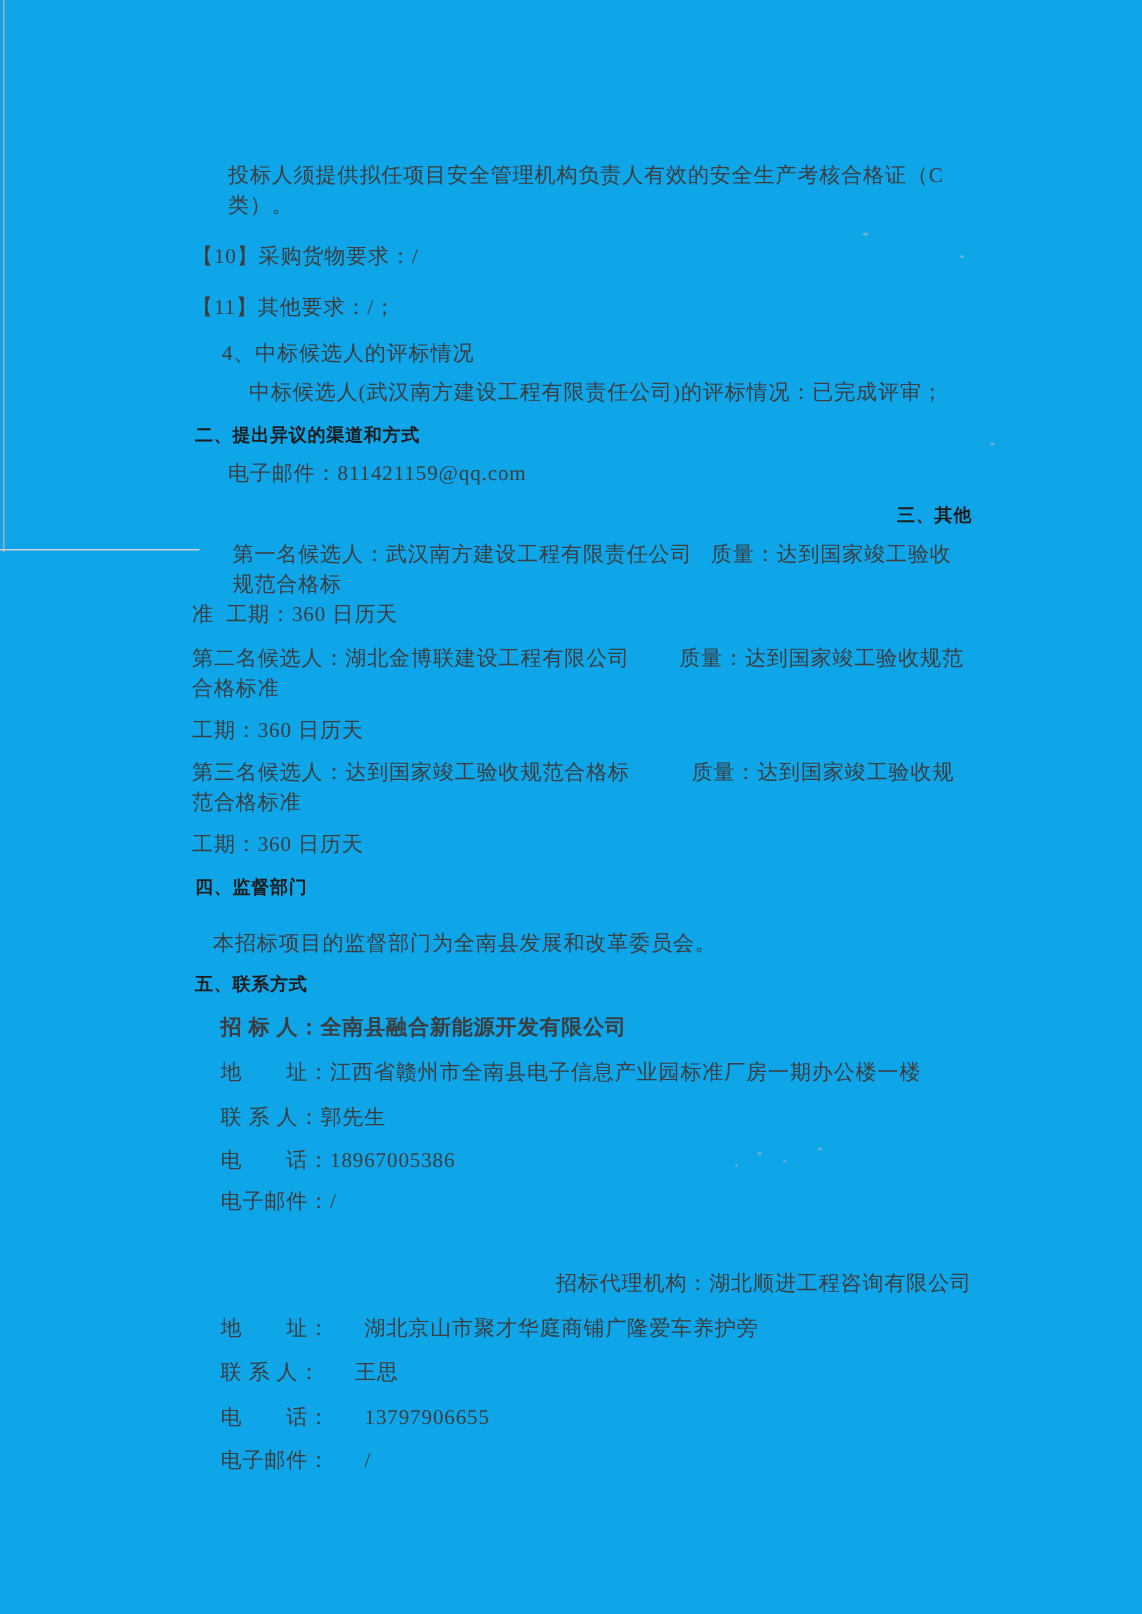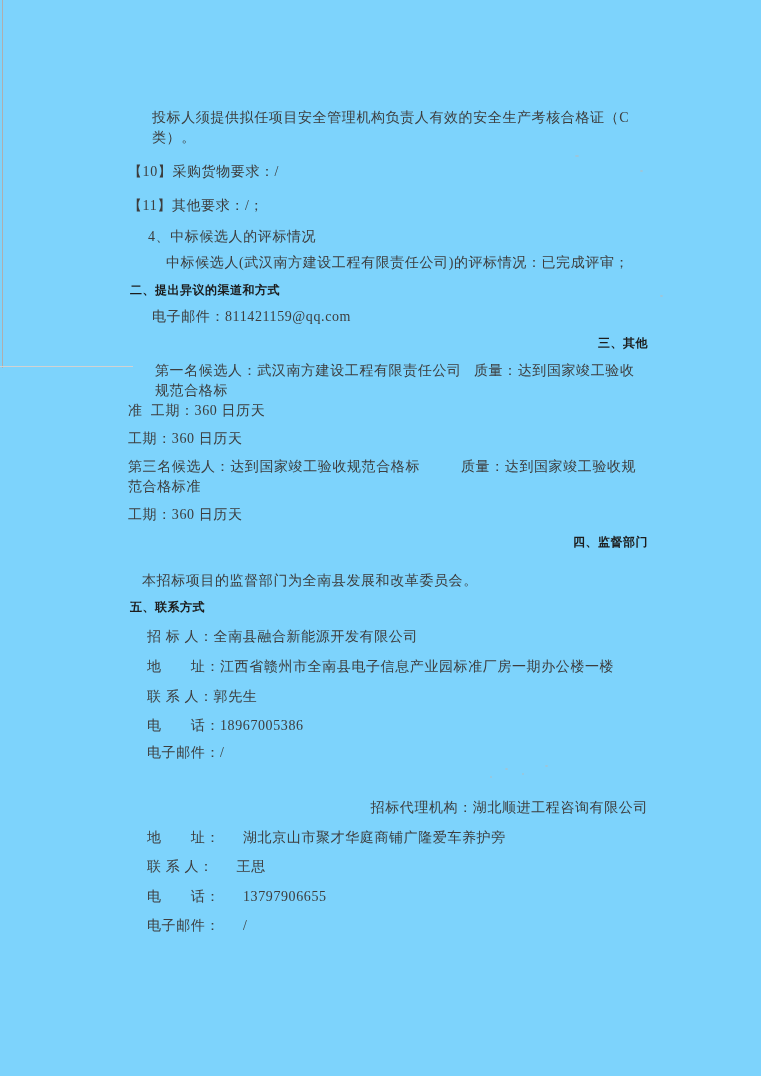--- a/index.html
+++ b/index.html
@@ -1,21 +1,21 @@
 <!DOCTYPE html>
 <html><head>
 <meta charset="utf-8">
 <style>
   * { margin: 0; padding: 0; box-sizing: border-box; }
   html, body { background: #e9e9e9; }
   .page {
     position: relative;
     width: 761px;
     height: 1076px;
-    background: #7dd3fc;
+    background: #0ea5e9;
     overflow: hidden;
     font-family: "Liberation Serif", "DejaVu Serif", serif;
     color: #3d3d3d;
   }
   .content {
     position: absolute;
     left: 128px;
     top: 108px;
     width: 520px;
   }
@@ -86,34 +86,35 @@
     <div class="heading ind-2" style="margin-top:6px;">二、提出异议的渠道和方式</div>
 
     <div class="line ind-24" style="margin-top:6px;">电子邮件：811421159@qq.com</div>
 
     <div class="heading ind-2" style="margin-top:5px;text-align:right;">三、其他</div>
 
     <div class="line ind-27" style="margin-top:7px;">第一名候选人：武汉南方建设工程有限责任公司   质量：达到国家竣工验收规范合格标</div>
 
     <div class="line" style="margin-top:0;">准  工期：360 日历天</div>
 
+    <div class="line" style="margin-top:9px;">第二名候选人：湖北金博联建设工程有限公司        质量：达到国家竣工验收规范合格标准</div>
 
     <div class="line" style="margin-top:8px;">工期：360 日历天</div>
 
     <div class="line" style="margin-top:8px;">第三名候选人：达到国家竣工验收规范合格标          质量：达到国家竣工验收规范合格标准</div>
 
     <div class="line" style="margin-top:8px;">工期：360 日历天</div>
 
-    <div class="heading ind-2" style="margin-top:6px;text-align:right;">四、监督部门</div>
+    <div class="heading ind-2" style="margin-top:6px;">四、监督部门</div>
 
     <div class="line ind-14" style="margin-top:18px;">本招标项目的监督部门为全南县发展和改革委员会。</div>
 
     <div class="heading ind-2" style="margin-top:5px;">五、联系方式</div>
 
-    <div class="line ind-19 contact-row" style="margin-top:9px;">
+    <div class="line ind-19 contact-row" style="margin-top:9px;font-weight:bold;">
       <span class="contact-label">招 标 人：</span>
       <span class="contact-value">全南县融合新能源开发有限公司</span>
     </div>
 
     <div class="line ind-19 contact-row" style="margin-top:10px;">
       <span class="contact-label">地　　址：</span>
       <span class="contact-value">江西省赣州市全南县电子信息产业园标准厂房一期办公楼一楼</span>
     </div>
 
     <div class="line ind-19 contact-row" style="margin-top:10px;">

